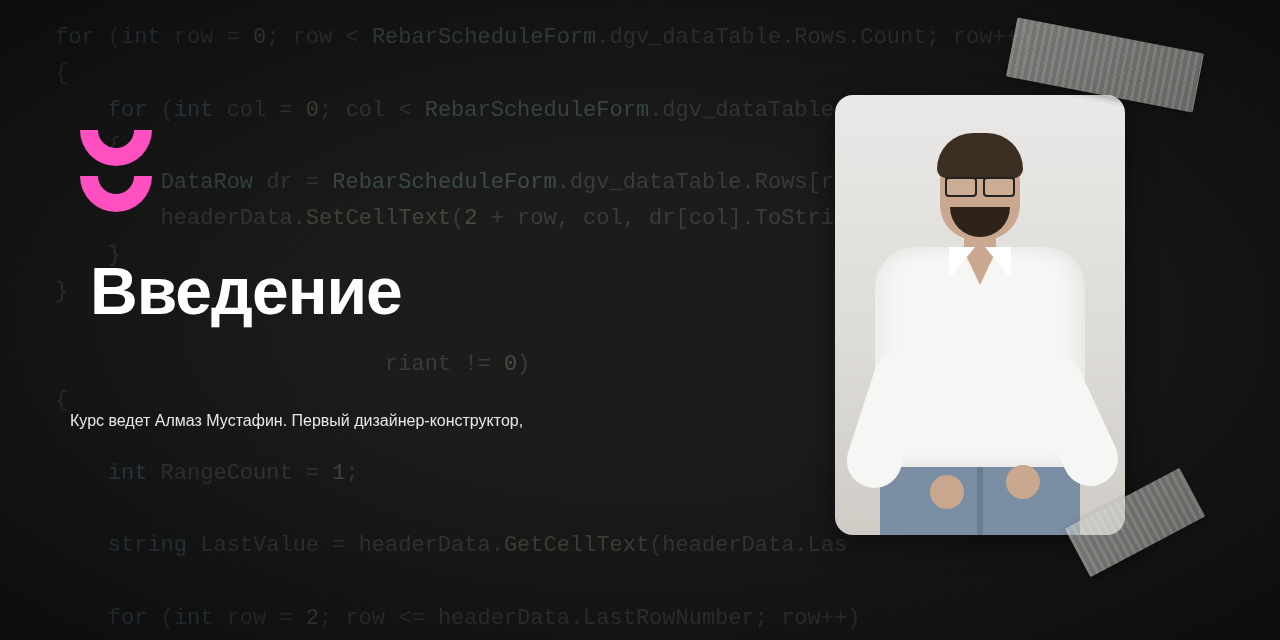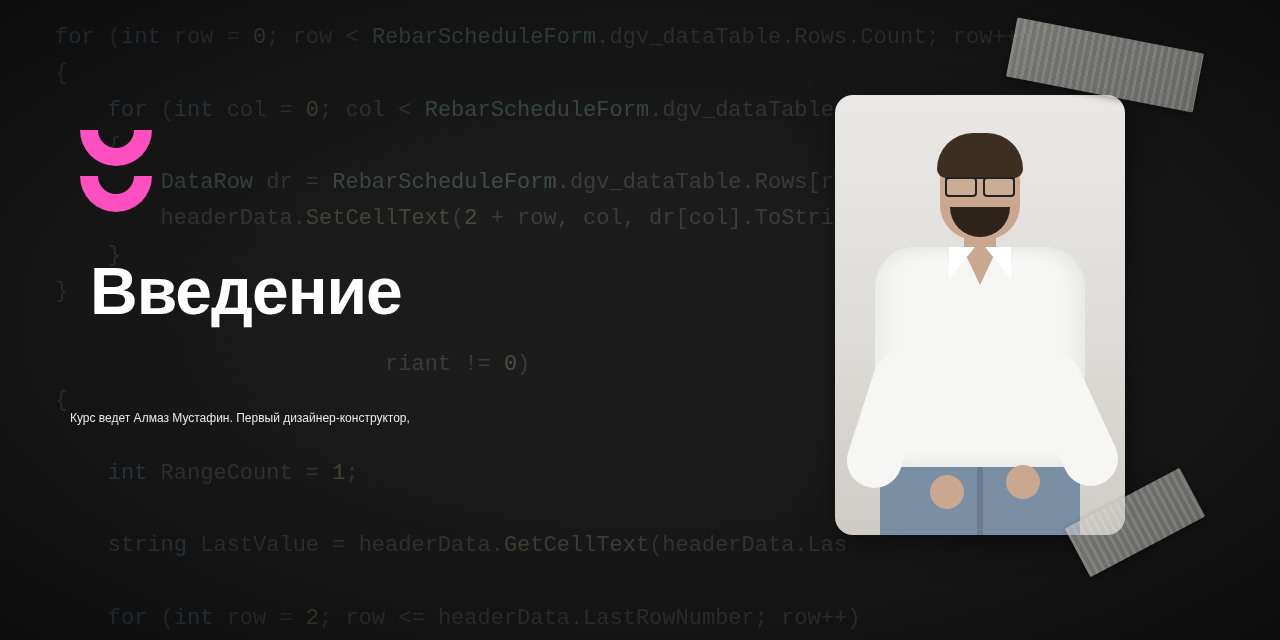--- a/index.html
+++ b/index.html
@@ -61,21 +61,21 @@
     font-size: 66px;
     line-height: 0.95;
     letter-spacing: -1px;
     margin-left: 20px;
   }
   .subtitle {
     position: absolute;
     left: 70px;
     top: 410px;
     color: #e8e8e8;
-    font-size: 12px;
+    font-size: 16px;
     line-height: 1.4;
     max-width: 560px;
   }
   .photo {
     position: absolute;
     right: 155px;
     top: 95px;
     width: 290px;
     height: 440px;
     border-radius: 18px;

